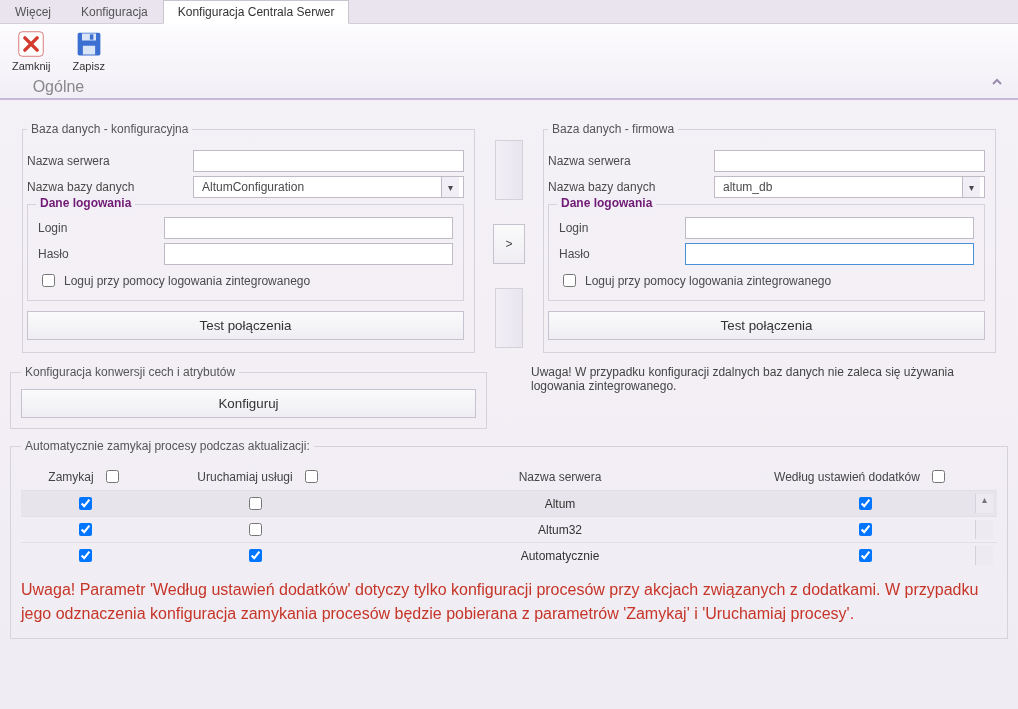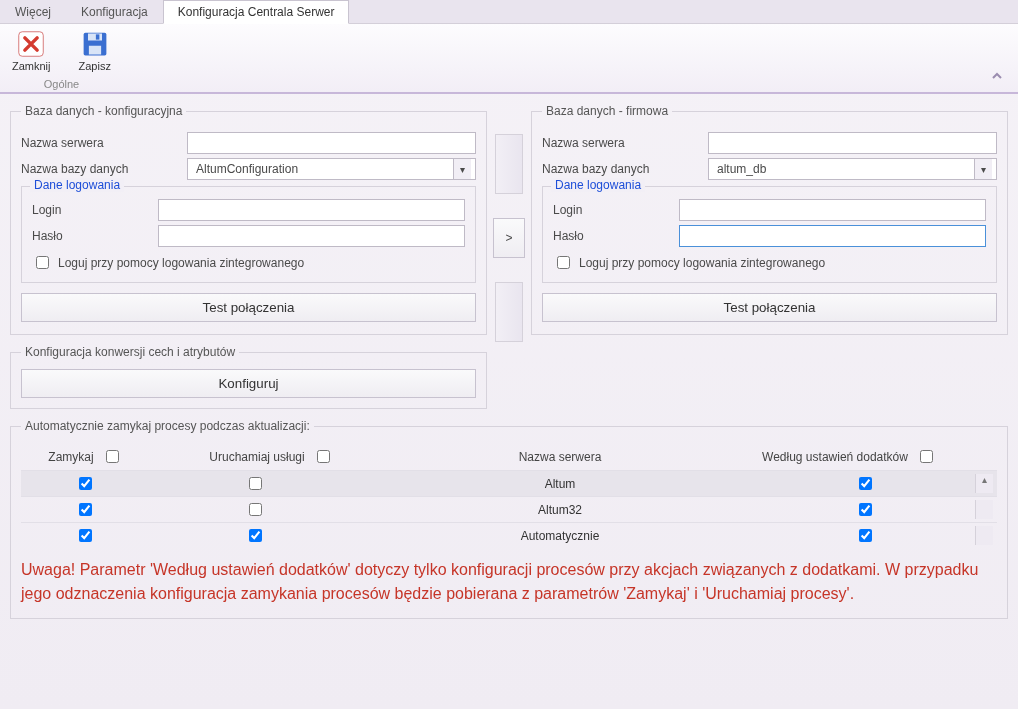--- a/index.html
+++ b/index.html
@@ -43,34 +43,34 @@
     align-items: flex-end;
   }
   .ribbon-group {
     display: inline-flex;
     flex-direction: column;
     align-items: center;
     gap:2px;
   }
   .ribbon-buttons {
     display: flex;
-    gap: 20px;
+    gap: 14px;
   }
   .ribbon-btn {
     display: flex;
     flex-direction: column;
     align-items: center;
     cursor: pointer;
     padding: 2px 4px;
     font-size: 11px;
     color: #333;
   }
   .ribbon-btn svg { width: 28px; height: 28px; }
   .ribbon-grouplabel {
-    font-size: 11px;
+    font-size: 16px;
     color: #888;
     padding-top: 2px;
     text-align: center;
   }
   .collapse-chevron {
     color: #9b8db0;
     cursor: pointer;
     padding: 4px 6px;
   }
   .content {
@@ -80,22 +80,22 @@
     gap:10px;
   }
   .row2col {
     display: grid;
     grid-template-columns: 1fr 36px 1fr;
     gap: 4px;
     align-items:start;
   }
   fieldset.group {
     border: 1px solid #d6d2db;
-    padding: 10px 10px 12px 10px;
-    margin: 0;
+    padding: 10px 10px 12px 4px;
+    margin: 12px;
   }
   fieldset.group legend {
     padding: 0 4px;
     color: #555;
   }
   .formrow {
     display: grid;
     grid-template-columns: 160px 1fr;
     align-items: center;
     gap: 6px;
@@ -135,21 +135,22 @@
     margin-top:6px;
     padding:8px 10px 10px 10px;
     position:relative;
   }
   .innergroup > .lg {
     position:absolute;
     top:-9px;
     left:8px;
     background:#f2eff6;
     padding:0 4px;
-    color:#1d4ed8;
+    color:#701a75;
+    font-weight:bold;
   }
   .innerrow {
     display:grid;
     grid-template-columns: 120px 1fr;
     align-items:center;
     gap:6px;
     margin:4px 0;
   }
   .chkrow {
     display:flex;
@@ -193,21 +194,21 @@
   }
   .note { color:#444; margin-top:8px; font-size:12px; }
   .group-small { border:1px solid #d6d2db; padding:8px 10px 10px 10px; margin:0; }
   .group-small legend { padding:0 4px; color:#555; }
   .tablegroup { border:1px solid #d6d2db; padding:10px 10px 12px 10px; margin:0; }
   .tablegroup legend { padding:0 4px; color:#555;}
   .proc-head {
     display:grid;
     grid-template-columns: 120px 220px 1fr 220px 18px;
     align-items:center;
-    gap:16px;
+    gap:4px;
     padding:4px 4px;
     font-size:12px;
     color:#444;
   }
   .hc { display:flex; align-items:center; gap:8px; justify-content:center;}
   .proc-row {
     display:grid;
     grid-template-columns: 120px 220px 1fr 220px 18px;
     align-items:center;
     padding:3px 4px;
@@ -344,20 +345,21 @@
             <label>Hasło</label>
             <input type="password" class="focus-input" value="" style="">
           </div>
           <div class="chkrow">
             <input type="checkbox" style="">
             <label>Loguj przy pomocy logowania zintegrowanego</label>
           </div>
         </div>
         <button class="btn">Test połączenia</button>
       </fieldset>
+      <div class="note">Uwaga! W przypadku konfiguracji zdalnych baz danych nie zaleca się używania logowania zintegrowanego.</div>
     </div>
   </div>
 
   <fieldset class="tablegroup">
     <legend>Automatycznie zamykaj procesy podczas aktualizacji:</legend>
 
     <div class="proc-head">
       <div class="hc">
           <span>Zamykaj</span>
           <input type="checkbox" style="">

